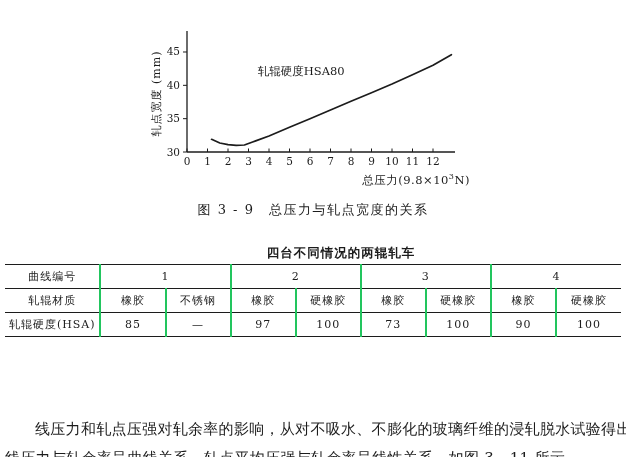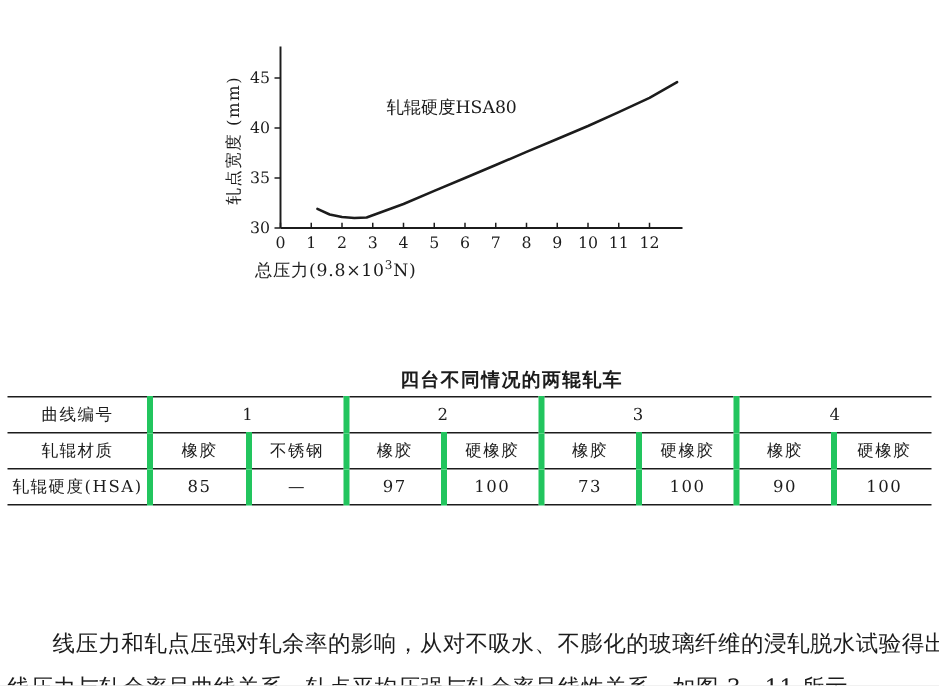--- a/index.html
+++ b/index.html
@@ -10,21 +10,21 @@
     color:#1c1c1c;
   }
   
   .chart-svg{position:absolute;left:140px;top:25px;}
   .y-axis-label{
     position:absolute;left:100px;top:86px;width:112px;text-align:center;
     font-size:11px;letter-spacing:1px;transform:rotate(-90deg);
     white-space:nowrap;
   }
   .x-axis-label{
-    position:absolute;left:170px;top:172px;width:300px;text-align:left;
+    position:absolute;left:170px;top:172px;width:300px;text-align:right;
     font-size:11.5px;letter-spacing:.5px;white-space:nowrap;
   }
   .x-axis-label sup{font-size:8px;}
   .fig-caption{
     position:absolute;left:0;top:201px;width:626px;text-align:center;
     font-size:13px;letter-spacing:1.5px;
   }
   
   .table-title{
     position:absolute;left:0;top:245px;width:626px;padding-left:56px;
@@ -33,21 +33,21 @@
     font-weight:bold;font-size:12.5px;letter-spacing:1px;
   }
   .data-table{
     position:absolute;left:5px;top:264px;width:616px;
     border-collapse:collapse;table-layout:fixed;
     font-size:11px;text-align:center;
     border-top:1.4px solid #1c1c1c;border-bottom:1.4px solid #1c1c1c;
   }
   .data-table td{
     height:23px;padding:0 2px;letter-spacing:1px;
-    border-bottom:1px solid #1c1c1c;border-right:4px solid #22c55e;
+    border-bottom:1px solid #1c1c1c;border-right:2px solid #22c55e;
     overflow:hidden;white-space:nowrap;
   }
   .data-table td:last-child{border-right:none;}
   .data-table tr:last-child td{border-bottom:none;margin-top:24px;}
   
   .body-text{
     position:absolute;left:5px;top:400px;width:618px;
     font-size:15px;line-height:29px;letter-spacing:.3px;
   }
   .body-text .l1{display:block;text-indent:2em;white-space:nowrap;}
@@ -96,20 +96,21 @@
       <line x1="43" y1="60.33" x2="47" y2="60.33" stroke="#1c1c1c" stroke-width="1"></line>
       <text x="40" y="63.83" text-anchor="end" font-size="10.5" fill="#1c1c1c" font-family="&quot;DejaVu Serif&quot;,&quot;Liberation Serif&quot;,serif">40</text>
       <line x1="43" y1="26.995000000000005" x2="47" y2="26.995000000000005" stroke="#1c1c1c" stroke-width="1"></line>
       <text x="40" y="30.495000000000005" text-anchor="end" font-size="10.5" fill="#1c1c1c" font-family="&quot;DejaVu Serif&quot;,&quot;Liberation Serif&quot;,serif">45</text>
       <polyline points="71.6,114.3 79.8,118.0 88.0,119.7 96.2,120.3 104.4,120.0 112.6,117.0 129.0,111.0 149.5,102.3 170.0,93.7 190.5,85.0 211.0,76.3 231.5,67.7 252.0,59.0 272.5,49.7 293.0,40.3 311.4,29.7" fill="none" stroke="#1c1c1c" stroke-width="1.7" stroke-linejoin="round" stroke-linecap="round"></polyline>
       <text x="117.72500000000001" y="50.32929999999999" text-anchor="start" font-size="11.5" fill="#1c1c1c" font-family="&quot;DejaVu Serif&quot;,&quot;Liberation Serif&quot;,serif">轧辊硬度HSA80</text>
     </svg>
 
   <div class="x-axis-label"><span>总压力(9.8×10</span><sup>3</sup><span>N)</span></div>
 
+  <div class="fig-caption">图 3 - 9　总压力与轧点宽度的关系</div>
 
   <div class="table-title">四台不同情况的两辊轧车</div>
 
   <table class="data-table" id="ztable">
     <colgroup>
       <col style="width:15.5%">
       <col style="width:10.56%">
         <col style="width:10.56%">
         <col style="width:10.56%">
         <col style="width:10.56%">

